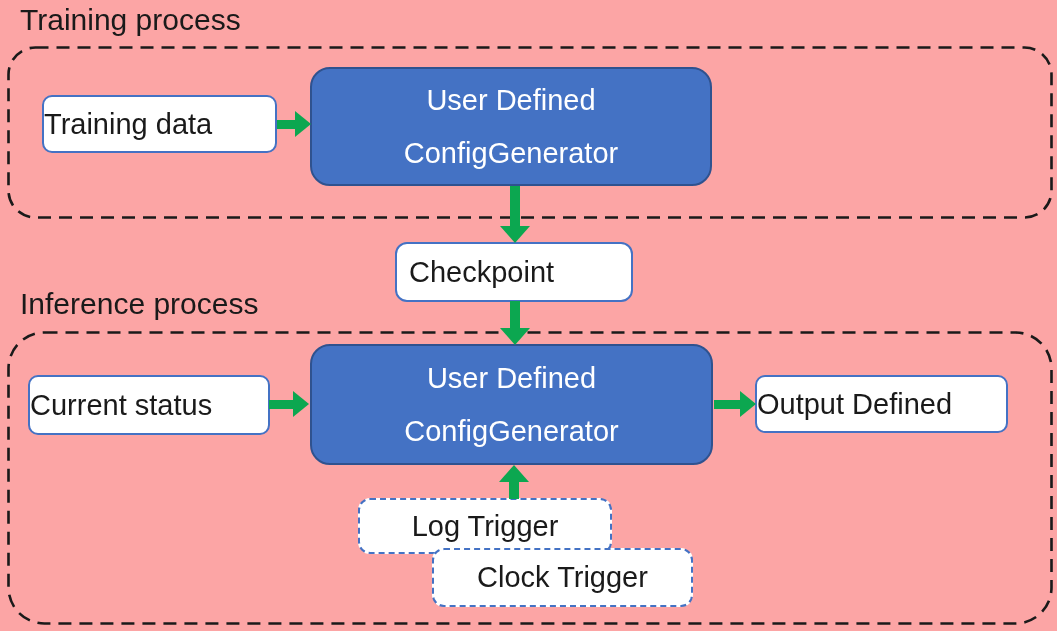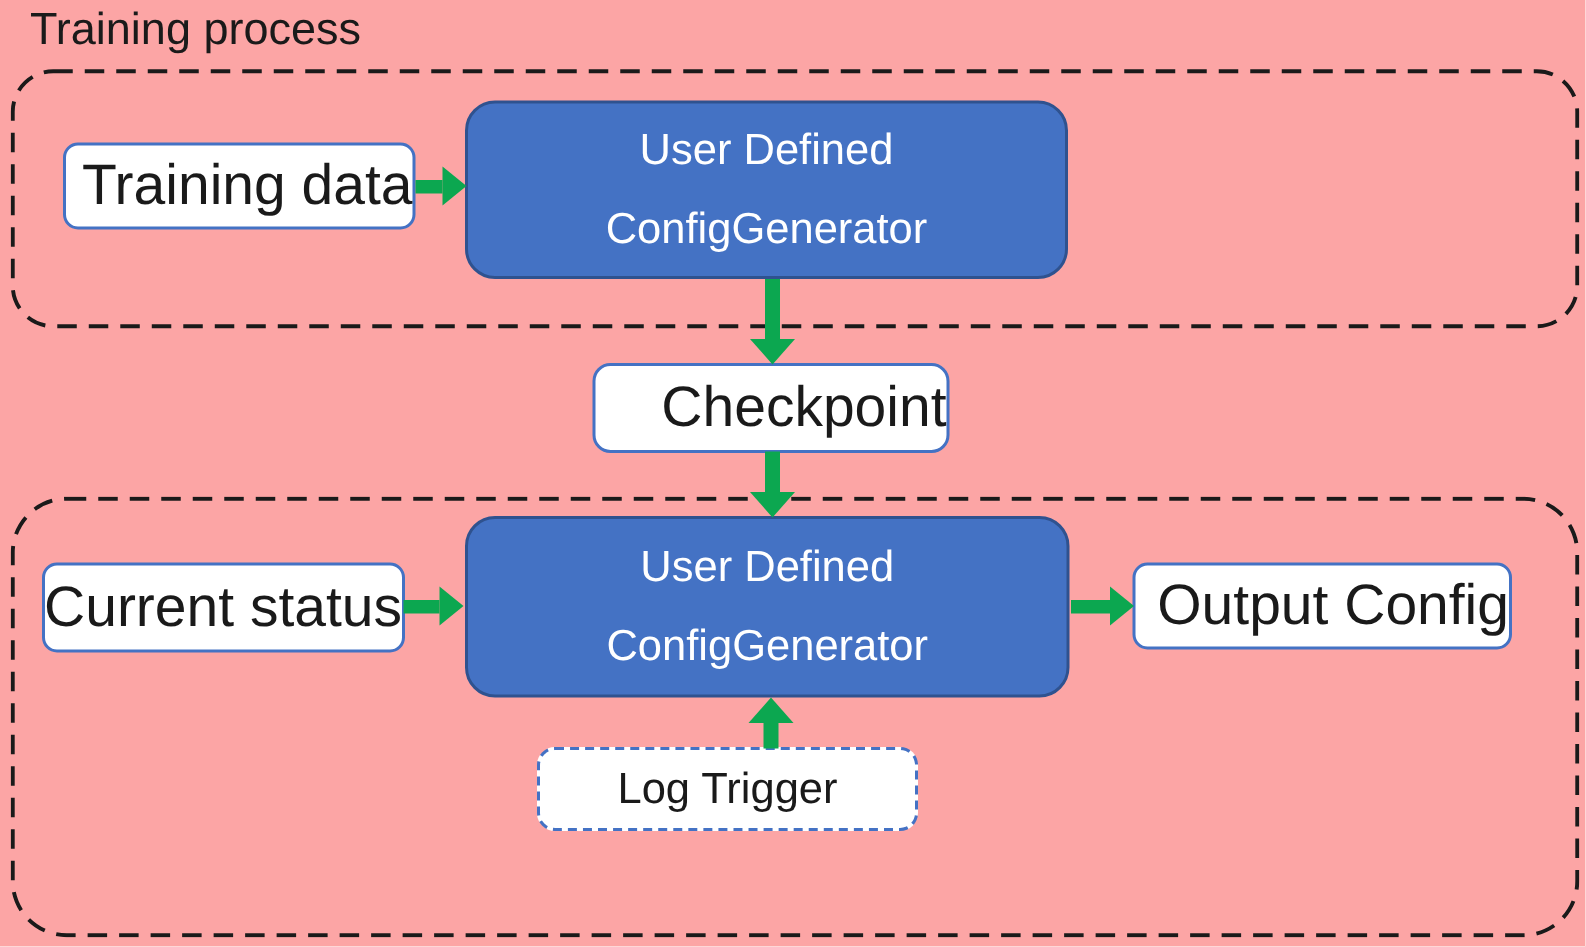--- a/index.html
+++ b/index.html
@@ -17,22 +17,22 @@
     position:relative;width:1057px;height:631px;background:#fca5a5;overflow:hidden;
     font-family:"Liberation Sans", sans-serif;color:var(--text-dark);
   }
   .section-label{
     position:absolute;font-size:30px;line-height:34px;color:var(--text-dark);
     white-space:nowrap;
   }
   .frame{position:absolute;}
   .io-box{
     position:absolute;background:#ffffff;border:2px solid var(--io-box-border);
-    border-radius:10px;display:flex;align-items:center;justify-content:flex-end;
-    font-size:38px;color:var(--text-dark);box-sizing:border-box;white-space:nowrap;
+    border-radius:10px;display:flex;align-items:center;justify-content:flex-start;
+    font-size:29px;color:var(--text-dark);box-sizing:border-box;white-space:nowrap;
   }
   .generator-box{
     position:absolute;background:var(--generator-fill);border:2px solid var(--generator-border);
     border-radius:20px;display:flex;flex-direction:column;align-items:center;justify-content:center;
     font-size:29px;line-height:38px;color:var(--text-light);box-sizing:border-box;text-align:center;gap:15px;
   }
   .trigger-box{
     position:absolute;background:#ffffff;border:2px dashed var(--trigger-border);
     border-radius:12px;display:flex;align-items:center;justify-content:center;
     font-size:29px;color:var(--text-dark);box-sizing:border-box;white-space:nowrap;
@@ -66,42 +66,46 @@
 
   <div class="generator-box" style="left:310px;top:67px;width:402px;height:119px;">
     <span>User Defined</span>
     <span>ConfigGenerator</span>
   </div>
 
   <div class="io-box" style="left:395px;top:242px;width:238px;height:60px;border-radius:12px;padding-left:12px;">
     <span>Checkpoint</span>
   </div>
 
+  <div class="section-label" style="left:20px;top:287px;">Inference process</div>
 
   <svg class="frame" style="left:7px;top:331px;" width="1046" height="294">
     <rect x="1.5" y="1.5" width="1043" height="291" rx="36" fill="none" stroke="var(--frame-dash)" stroke-width="2.6" stroke-dasharray="13 8"></rect>
   </svg>
 
   <div class="io-box" style="left:28px;top:375px;width:242px;height:60px;">
     <span>Current status</span>
   </div>
 
   <div class="generator-box" style="left:310px;top:344px;width:403px;height:121px;">
     <span>User Defined</span>
     <span>ConfigGenerator</span>
   </div>
 
   <div class="io-box" style="left:755px;top:375px;width:253px;height:58px;">
-    <span>Output Config</span>
+    <span>Output Defined</span>
   </div>
 
   <div class="trigger-box" style="left:358px;top:498px;width:254px;height:56px;">
     <span>Log Trigger</span>
   </div>
 
+  <div class="trigger-box" style="left:432px;top:548px;width:261px;height:59px;">
+    <span>Clock Trigger</span>
+  </div>
 
   <div class="arrow right" style="left:277px;top:111px;width:34px;">
     <div class="shaft"></div>
     <div class="head"></div>
   </div>
 
   <div class="arrow down" style="left:500px;top:186px;height:57px;">
     <div class="shaft"></div>
     <div class="head"></div>
   </div>

